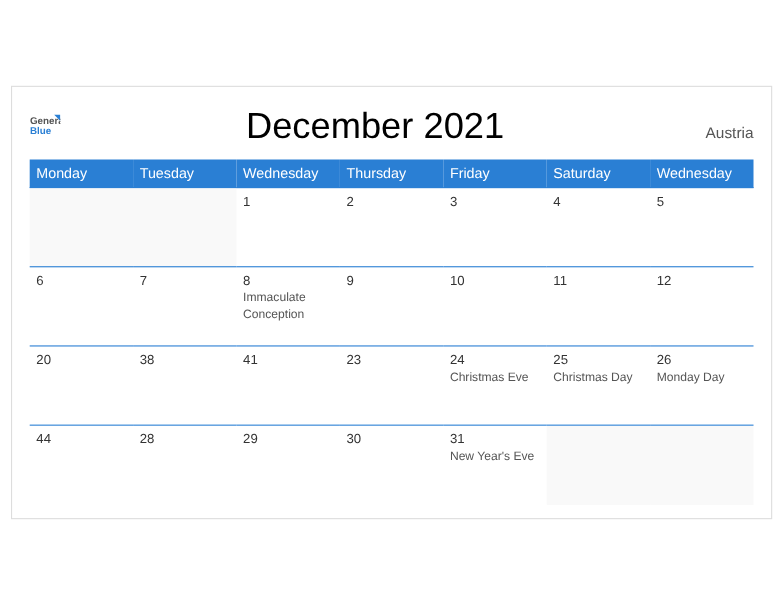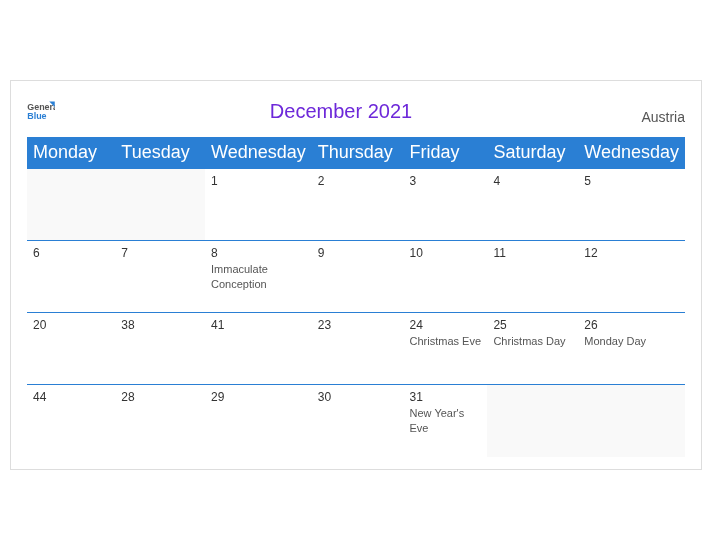--- a/index.html
+++ b/index.html
@@ -30,41 +30,41 @@
       font-size: 13px;
       font-weight: bold;
       color: #333;
     }
     .logo-icon {
       width: 28px;
       height: 22px;
       margin-right: 2px;
     }
     .month-title {
-      font-size: 20px;
+      font-size: 33px;
       font-weight: 300;
-      color: #6d28d9;
+      color: #000000;
       text-align: center;
       flex: 1;
     }
     .country {
       font-size: 14px;
       color: #555;
       min-width: 60px;
       text-align: right;
       margin-top: 12px;
     }
     .calendar-table {
       width: 100%;
       border-collapse: collapse;
     }
     .calendar-table thead tr th {
       background: #2a7fd4;
       color: #fff;
-      font-size: 18px;
+      font-size: 13px;
       font-weight: normal;
       padding: 5px 6px;
       text-align: left;
       border: none;
     }
     .calendar-table tbody tr td {
       width: calc(100% / 7);
       height: 72px;
       vertical-align: top;
       padding: 5px 6px;

